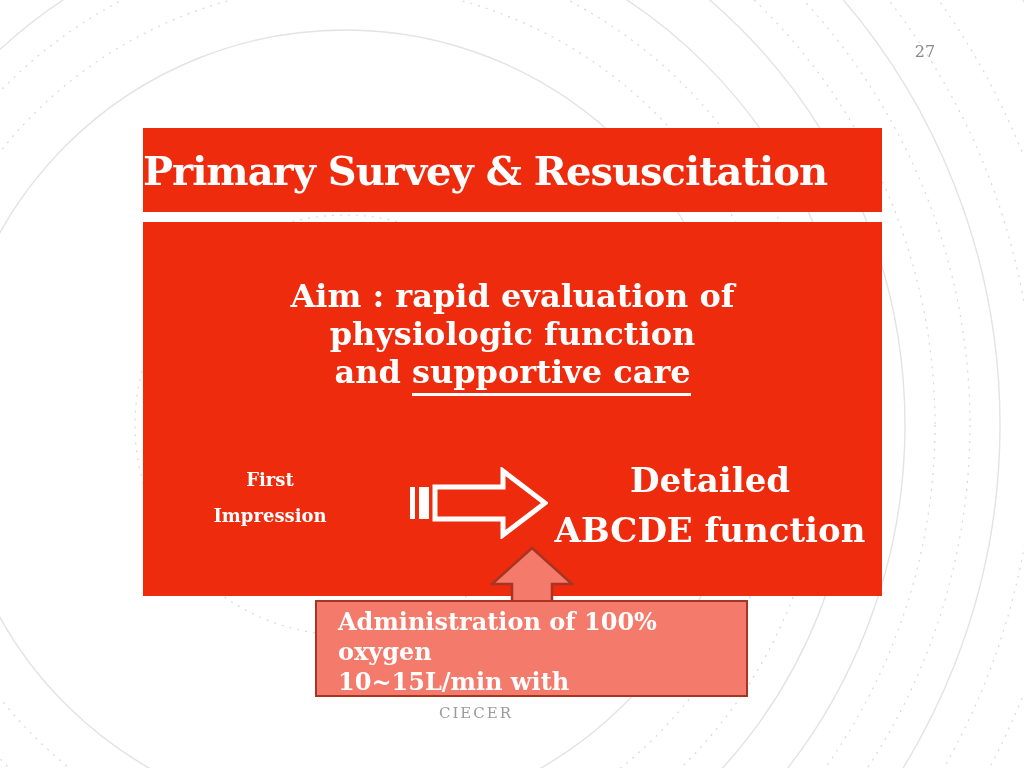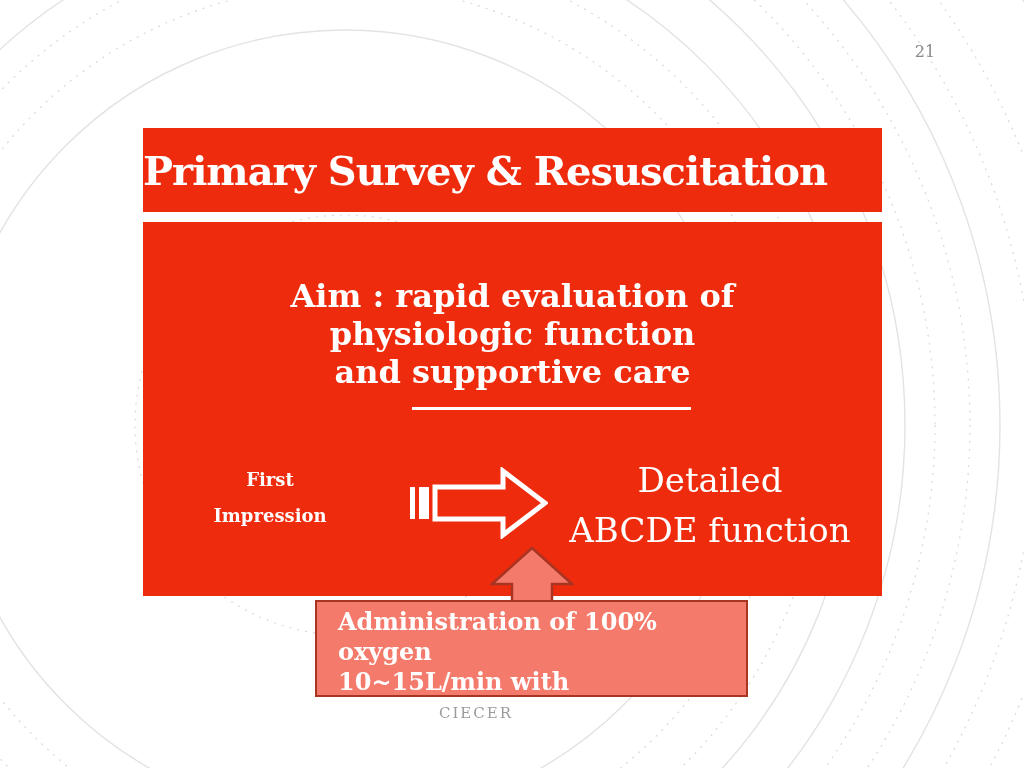--- a/index.html
+++ b/index.html
@@ -38,31 +38,31 @@
     background:var(--red);
   }
   .aim-block{
     position:absolute;left:183px;top:277px;width:659px;
     text-align:center;color:var(--white);
     font-size:32px;font-weight:bold;line-height:38px;
   }
   .underlined{
     display:inline-block;
     border-bottom:3px solid var(--white);
-    padding-bottom:18px;line-height:33px;
+    padding-bottom:4px;line-height:33px;
   }
   .from-block{
     position:absolute;left:170px;top:462px;width:200px;
     text-align:center;color:var(--white);
     font-size:18px;font-weight:bold;line-height:36px;
   }
   .to-block{
     position:absolute;left:535px;top:455px;width:350px;
     text-align:center;color:var(--white);
-    font-size:34px;font-weight:normal;line-height:50px;
+    font-size:34px;font-weight:bold;line-height:50px;
   }
   .flow-arrow{position:absolute;left:408px;top:467px;}
   .up-arrow{position:absolute;left:490px;top:546px;}
   .callout{
     position:absolute;left:315px;top:600px;width:433px;height:97px;
     background:var(--salmon);
     border:2px solid var(--border_dark);
     box-sizing:border-box;
     padding:5px 12px 0 21px;
     color:var(--white);font-size:24px;font-weight:bold;line-height:30px;
@@ -90,21 +90,21 @@
     <circle class="circle-dashed" cx="345" cy="425" r="590"></circle>
     <circle class="circle-dashed" cx="345" cy="425" r="625"></circle>
     <circle class="circle-solid" cx="345" cy="425" r="655"></circle>
     <circle class="circle-dashed" cx="345" cy="425" r="690"></circle>
     <circle class="circle-dashed" cx="345" cy="425" r="730"></circle>
     <circle class="circle-solid" cx="345" cy="425" r="800"></circle>
     <circle class="circle-solid" cx="345" cy="425" r="880"></circle>
     <circle class="circle-solid" cx="345" cy="425" r="960"></circle>
   </svg>
 
-  <div class="page-number">21</div>
+  <div class="page-number">27</div>
 
   <div class="title-bar">
     <span class="title-text">Primary Survey &amp; Resuscitation</span>
   </div>
 
   <div class="main-box"></div>
 
   <div class="aim-block">
     <div>Aim : rapid evaluation of</div>
     <div>physiologic function</div>

